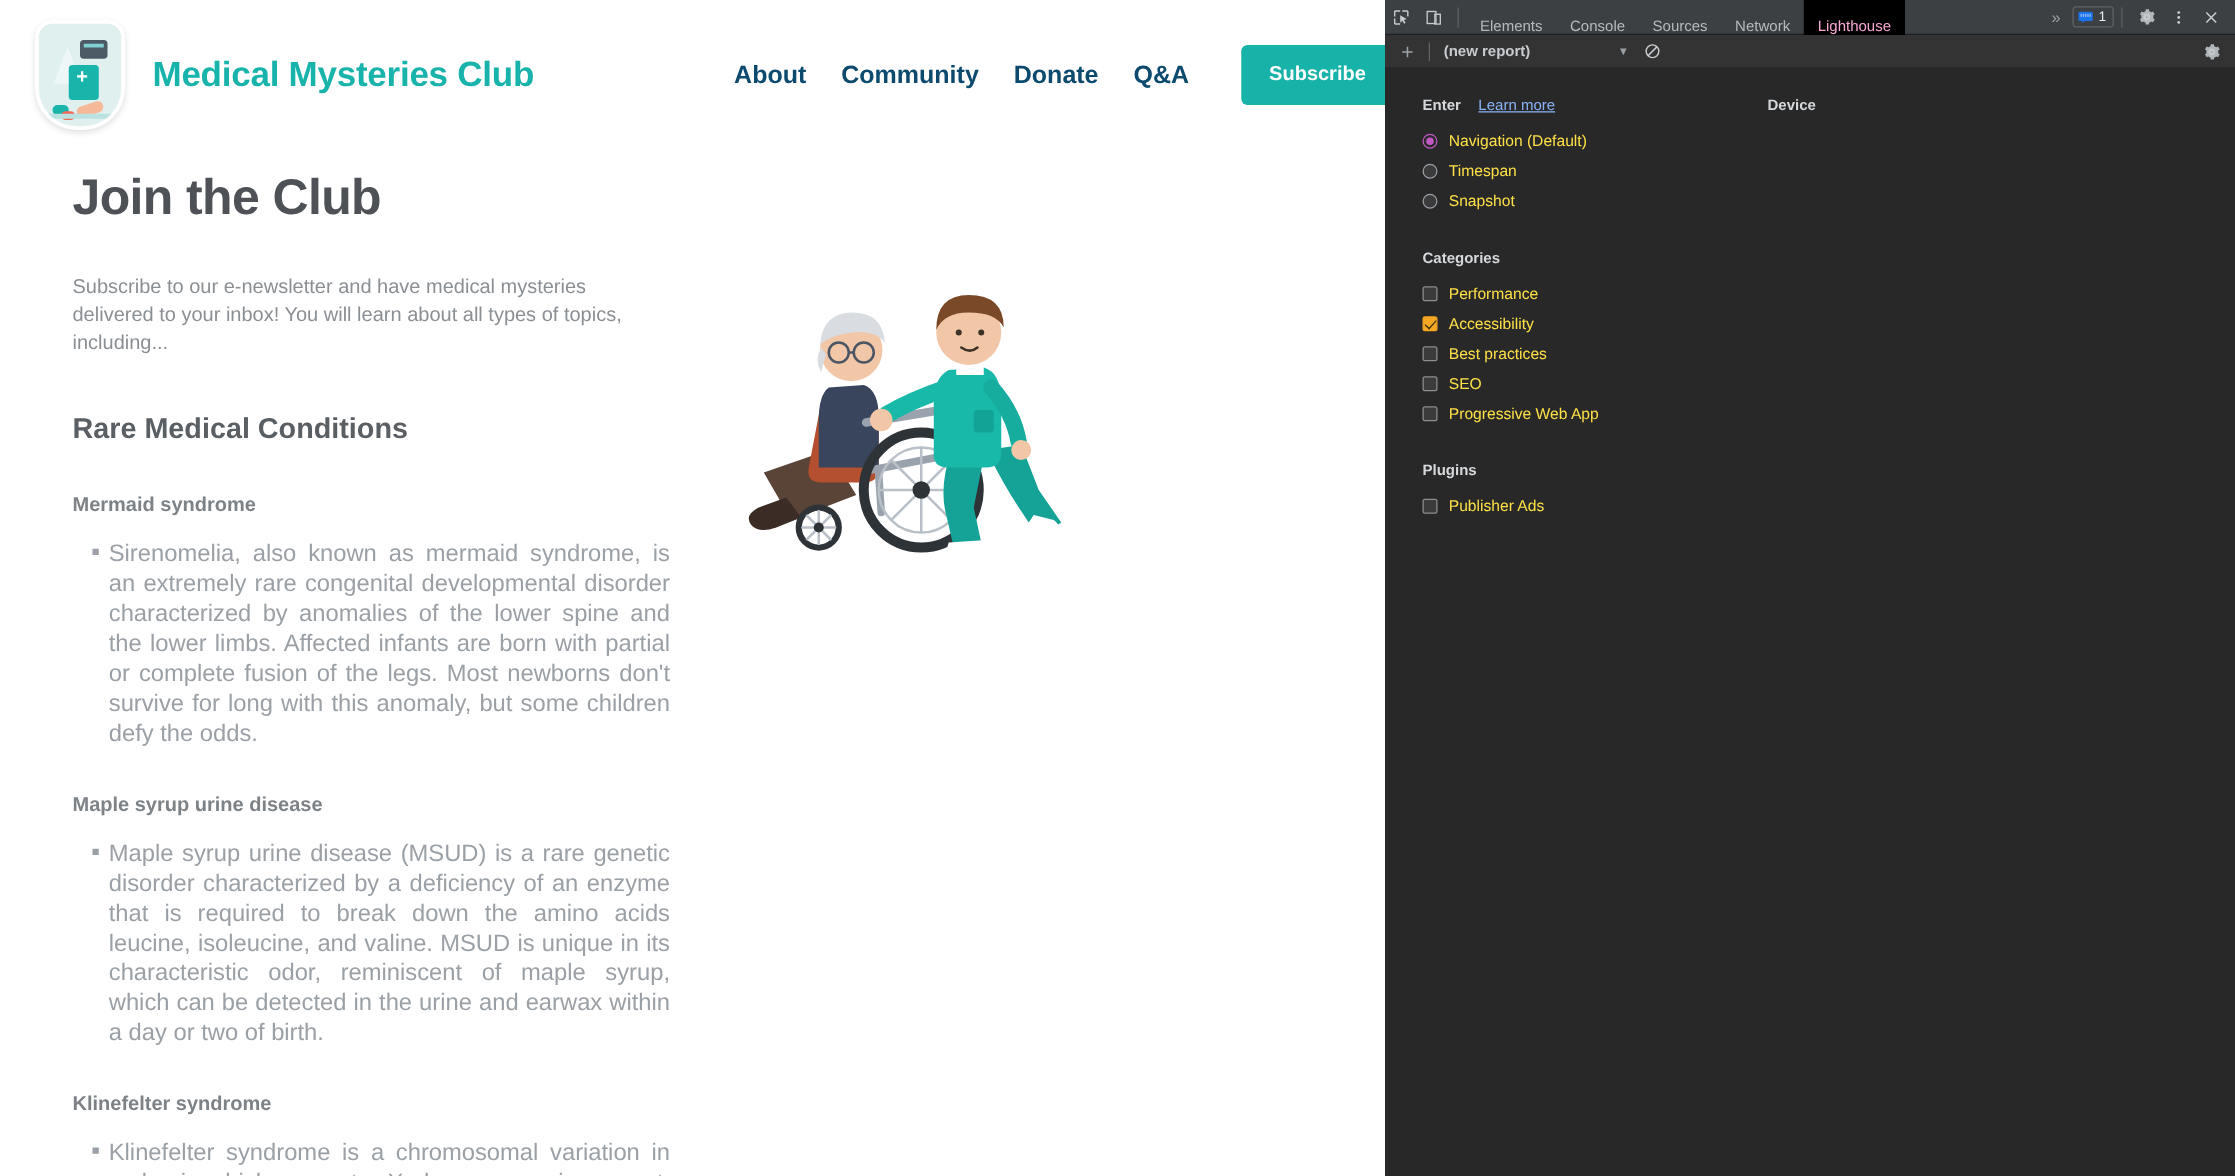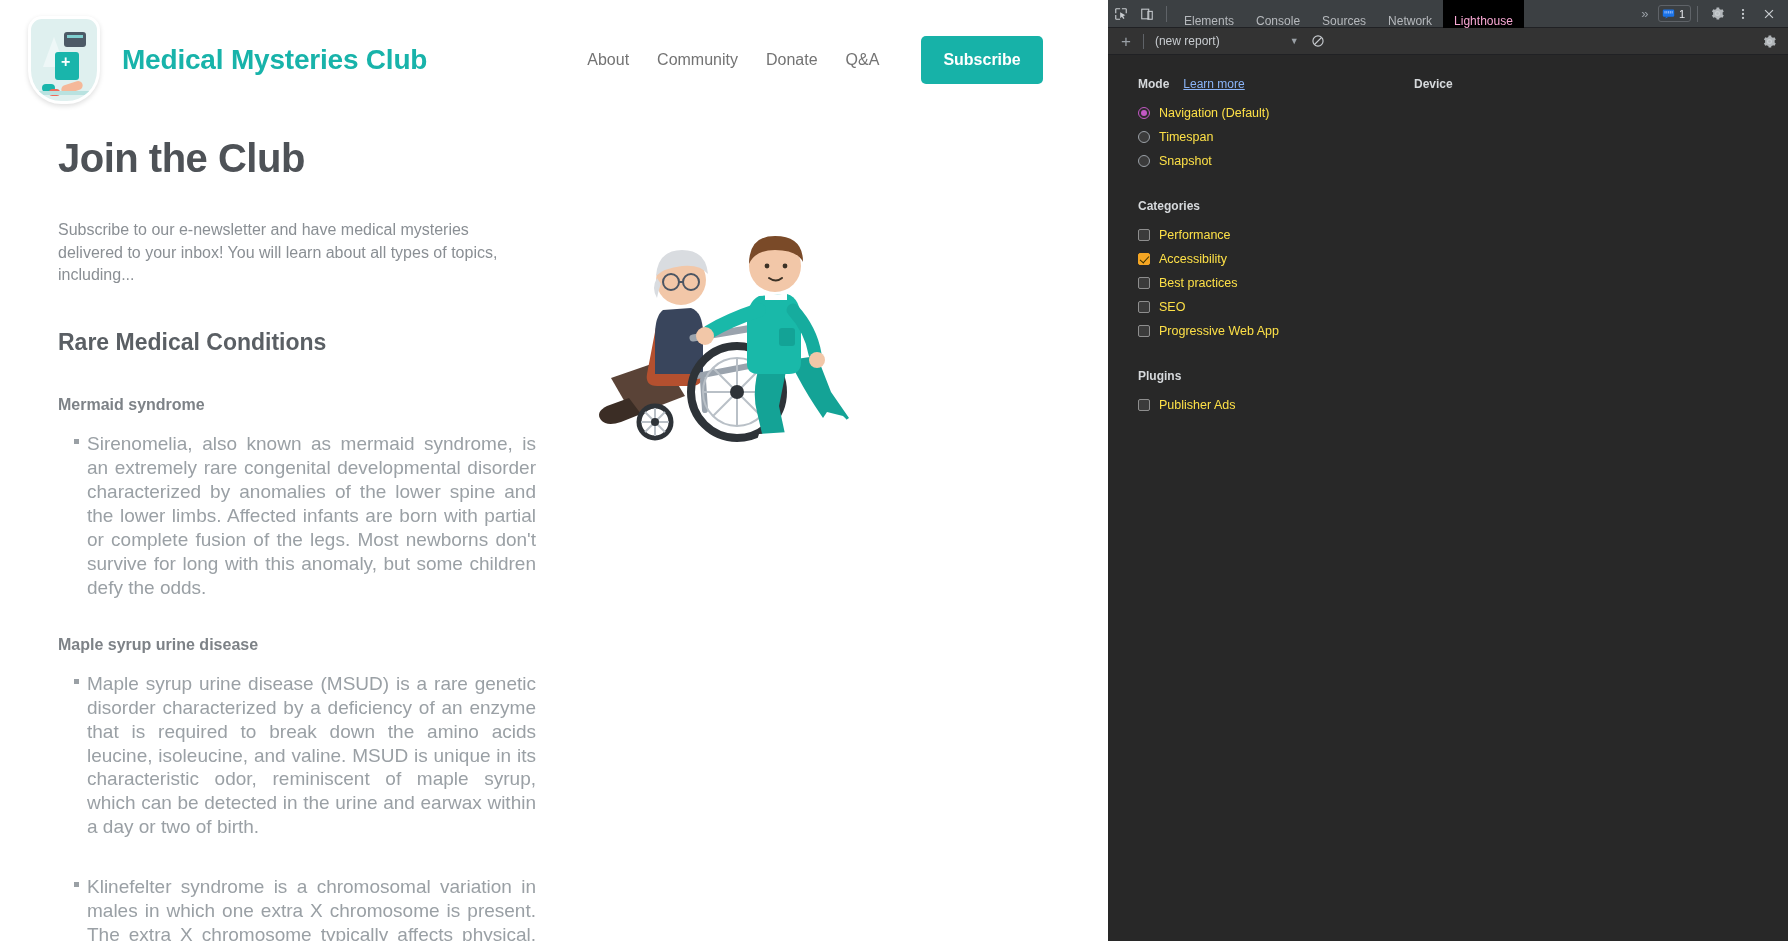--- a/index.html
+++ b/index.html
@@ -92,22 +92,22 @@
     letter-spacing: -.2px;
     white-space: nowrap;
   }
 
   .nav {
     display: flex; align-items: center;
     margin-left: 160px;
     gap: 28px;
   }
   .nav a {
-    color: #737373; text-decoration: none;
-    font-size: 16px; font-weight: normal;
+    color: #0c4a6e; text-decoration: none;
+    font-size: 20px; font-weight: bold;
     white-space: nowrap;
   }
   .btn-subscribe-nav {
     background: #17b2a8; color: #ffffff;
     font-size: 16px; font-weight: bold;
     border: none; border-radius: 5px;
     padding: 15px 22px;
     margin-left: 14px;
     cursor: pointer;
     white-space: nowrap;
@@ -206,21 +206,21 @@
   .dt-subbar {
     height: 27px; background: #333333;
     display: flex; align-items: center;
     border-bottom: 1px solid #202124;
     flex: 0 0 27px; padding: 0 6px;
   }
   .dt-plus { color: #9aa0a6; font-size: 17px; padding: 0 7px; cursor: pointer; line-height: 1; }
   .dt-vsep { width: 1px; height: 15px; background: #5f6368; margin: 0 5px; }
   .dt-select {
     display: flex; align-items: center; gap: 70px;
-    color: #c8ccd0; font-size: 12px; cursor: pointer; padding: 0 6px;
+    color: #c8ccd0; font-size: 12px; cursor: pointer; padding: 0 6px; font-weight: bold;
   }
   .dt-select .caret { font-size: 9px; color: #9aa0a6; }
   .dt-sub-right { margin-left: auto; display: flex; align-items: center; }
 
   .lh-panel { flex: 1; overflow: hidden; padding: 22px 0 0 30px; }
   .lh-head { display: flex; align-items: center; margin-bottom: 34px; padding-right: 22px; }
   .lh-logo {
     width: 38px; height: 38px; border-radius: 50%;
     background: #1a63d8; position: relative; flex: 0 0 38px;
     overflow: hidden;
@@ -339,20 +339,21 @@
         <h3 class="cond-title">Mermaid syndrome</h3>
         <ul class="cond-list">
           <li>Sirenomelia, also known as mermaid syndrome, is an extremely rare congenital developmental disorder characterized by anomalies of the lower spine and the lower limbs. Affected infants are born with partial or complete fusion of the legs. Most newborns don't survive for long with this anomaly, but some children defy the odds.</li>
         </ul>
 
         <h3 class="cond-title">Maple syrup urine disease</h3>
         <ul class="cond-list">
           <li>Maple syrup urine disease (MSUD) is a rare genetic disorder characterized by a deficiency of an enzyme that is required to break down the amino acids leucine, isoleucine, and valine. MSUD is unique in its characteristic odor, reminiscent of maple syrup, which can be detected in the urine and earwax within a day or two of birth.</li>
         </ul>
 
+        <h3 class="cond-title">Klinefelter syndrome</h3>
         <ul class="cond-list">
           <li>Klinefelter syndrome is a chromosomal variation in males in which one extra X chromosome is present. The extra X chromosome typically affects physical, neurodevelopmental, behavioral, and neurocognitive functioning. It is believed that the founding father of the United States, George Washington, was unable to have children due to Klinefelter syndrome.</li>
         </ul>
 
         <div class="subscribe-form">
           <input class="email-input" type="text" placeholder="Enter your e-mail address" style="">
           <button class="btn-subscribe-form">Subscribe</button>
         </div>
 
       </div>
@@ -511,21 +512,21 @@
         </div>
       </div>
     </div>
 
     <div class="lh-panel">
 
 
       <div class="lh-cols">
         <div class="lh-col-mode">
           <div class="lh-grouplabel">
-            <span>Mode</span>
+            <span>Enter</span>
             <a class="lh-learnmore" href="#">Learn more</a>
           </div>
           <div class="opt-row">
             <span class="radio checked"></span>
             <span>Navigation (Default)</span>
           </div>
           <div class="opt-row">
             <span class="radio"></span>
             <span>Timespan</span>
           </div>

